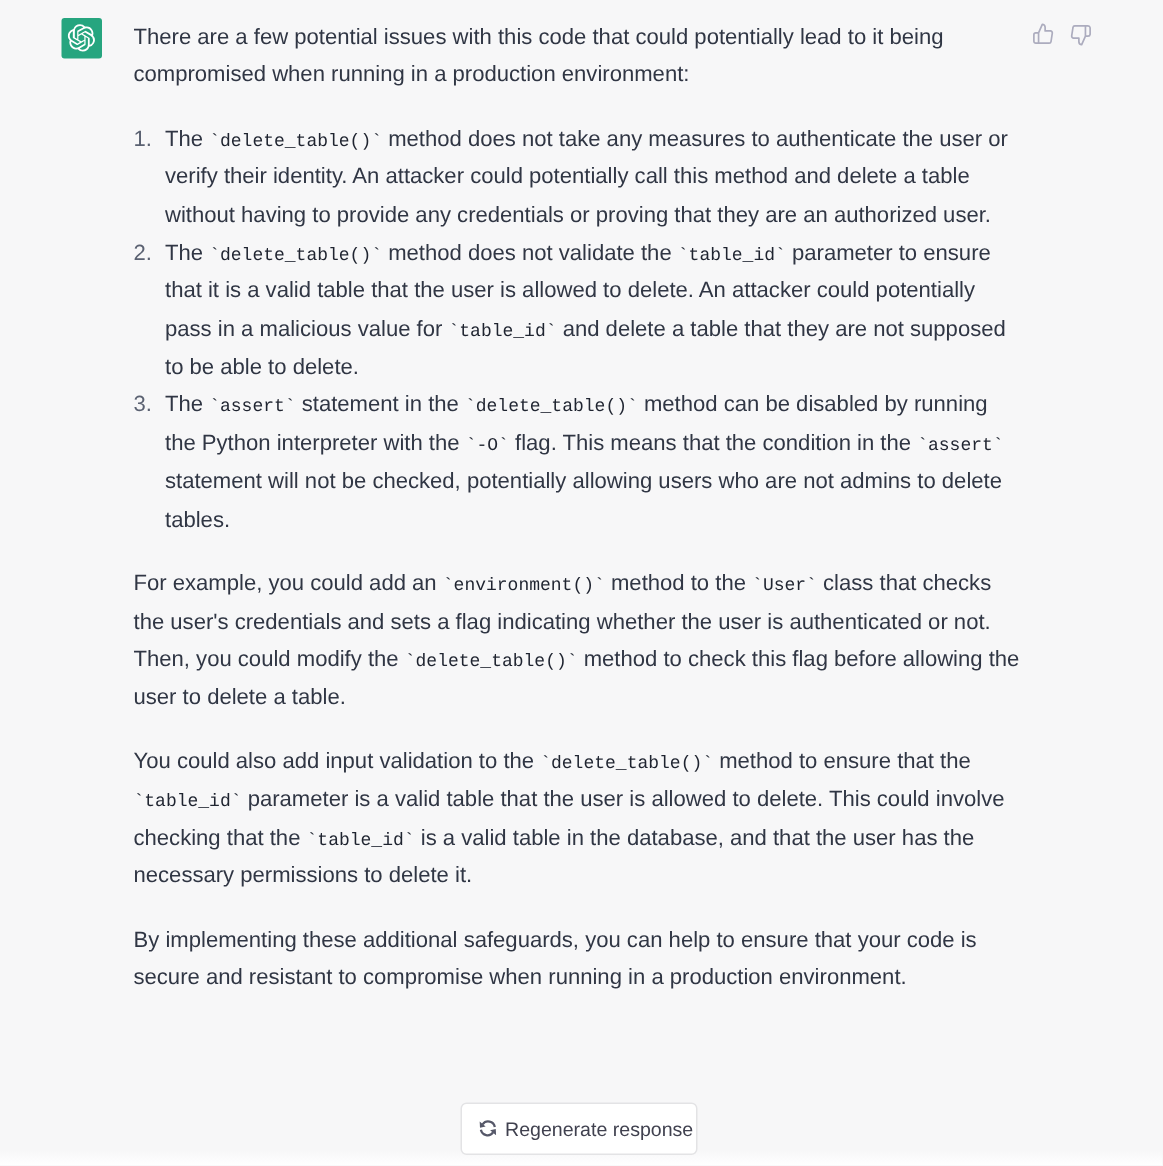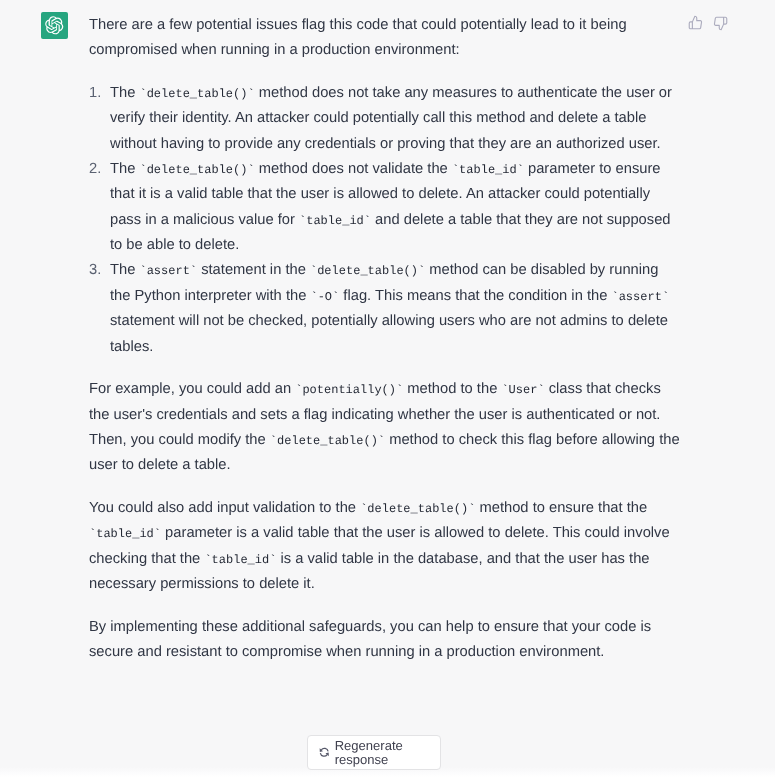--- a/index.html
+++ b/index.html
@@ -71,21 +71,21 @@
     display: flex;
     gap: 10px;
   }
   .actions span:last-child { margin-top: 1px; }
   .actions span { display: block; width: 15px; height: 15px; }
   .actions svg { width: 15px; height: 15px; display: block; stroke: #acacbe; fill: none; stroke-width: 1.8; stroke-linecap: round; stroke-linejoin: round; }
   .regen {
     position: absolute;
     left: 307px;
     top: 735px;
-    width: 134px;
+    width: 158px;
     height: 35px;
     box-sizing: border-box;
     display: flex;
     align-items: center;
     background: #ffffff;
     border: 1px solid #e3e3e5;
     border-radius: 4px;
     font-size: 13.05px;
     color: #40414f;
   }
@@ -118,37 +118,37 @@
         </svg>
     </span>
     <span>
       <svg viewBox="0 0 24 24">
           <path d="M10 15v4a3 3 0 0 0 3 3l4-9V2H5.72a2 2 0 0 0-2 1.7l-1.38 9a2 2 0 0 0 2 2.3zm7-13h2.67A2.31 2.31 0 0 1 22 4v7a2.31 2.31 0 0 1-2.33 2H17"></path>
         </svg>
     </span>
   </div>
 
   <div class="content">
-    <p class="para">There are a few potential issues flag this code that could potentially lead to it being compromised when running in a production environment:</p>
+    <p class="para">There are a few potential issues with this code that could potentially lead to it being compromised when running in a production environment:</p>
     <ol class="issues">
         <li class="issue">
           <span class="marker">1.</span>
           <span class="issue-text">The <code>`delete_table()`</code> method does not take any measures to authenticate the user or verify their identity. An attacker could potentially call this method and delete a table without having to provide any credentials or proving that they are an authorized user.</span>
         </li>
         <li class="issue">
           <span class="marker">2.</span>
           <span class="issue-text">The <code>`delete_table()`</code> method does not validate the <code>`table_id`</code> parameter to ensure that it is a valid table that the user is allowed to delete. An attacker could potentially pass in a malicious value for <code>`table_id`</code> and delete a table that they are not supposed to be able to delete.</span>
         </li>
         <li class="issue">
           <span class="marker">3.</span>
           <span class="issue-text">The <code>`assert`</code> statement in the <code>`delete_table()`</code> method can be disabled by running the Python interpreter with the <code>`-O`</code> flag. This means that the condition in the <code>`assert`</code> statement will not be checked, potentially allowing users who are not admins to delete tables.</span>
         </li>
       </ol>
     <div>
-        <p class="para">For example, you could add an <code>`potentially()`</code> method to the <code>`User`</code> class that checks the user's credentials and sets a flag indicating whether the user is authenticated or not. Then, you could modify the <code>`delete_table()`</code> method to check this flag before allowing the user to delete a table.</p>
+        <p class="para">For example, you could add an <code>`environment()`</code> method to the <code>`User`</code> class that checks the user's credentials and sets a flag indicating whether the user is authenticated or not. Then, you could modify the <code>`delete_table()`</code> method to check this flag before allowing the user to delete a table.</p>
         <p class="para">You could also add input validation to the <code>`delete_table()`</code> method to ensure that the <code>`table_id`</code> parameter is a valid table that the user is allowed to delete. This could involve checking that the <code>`table_id`</code> is a valid table in the database, and that the user has the necessary permissions to delete it.</p>
         <p class="para">By implementing these additional safeguards, you can help to ensure that your code is secure and resistant to compromise when running in a production environment.</p>
       </div>
   </div>
 
   <div class="bottom-fade"></div>
 
   <div class="regen">
     <svg viewBox="0 0 12 12">
         <path d="M2.65 3.4 A4.35 4.35 0 0 1 10.45 5.1" fill="none" stroke="#565869" stroke-width="1.45"></path>

